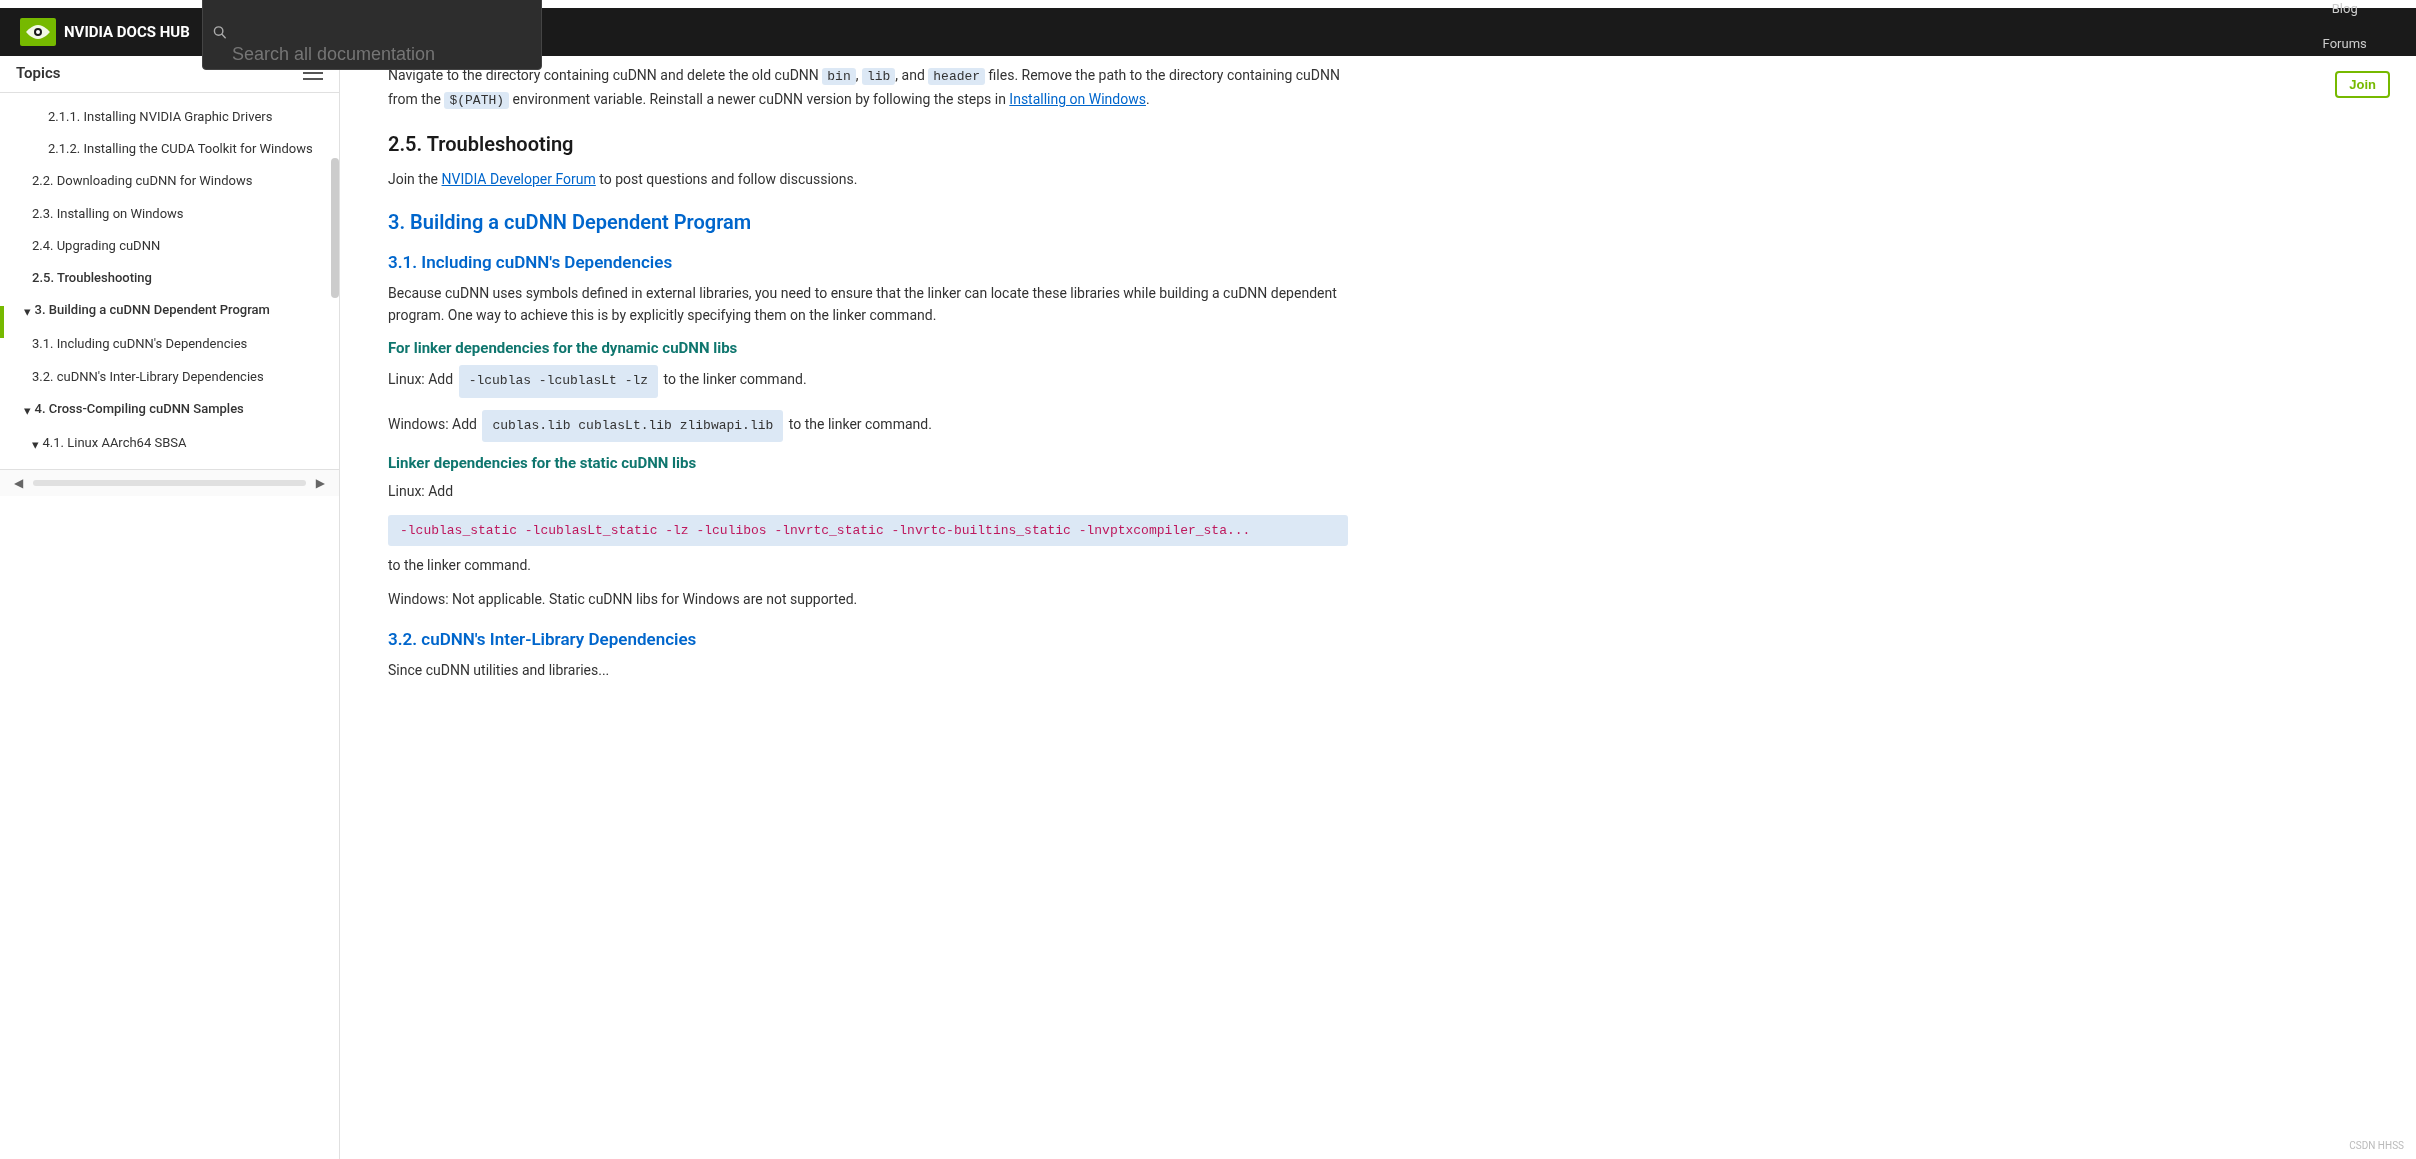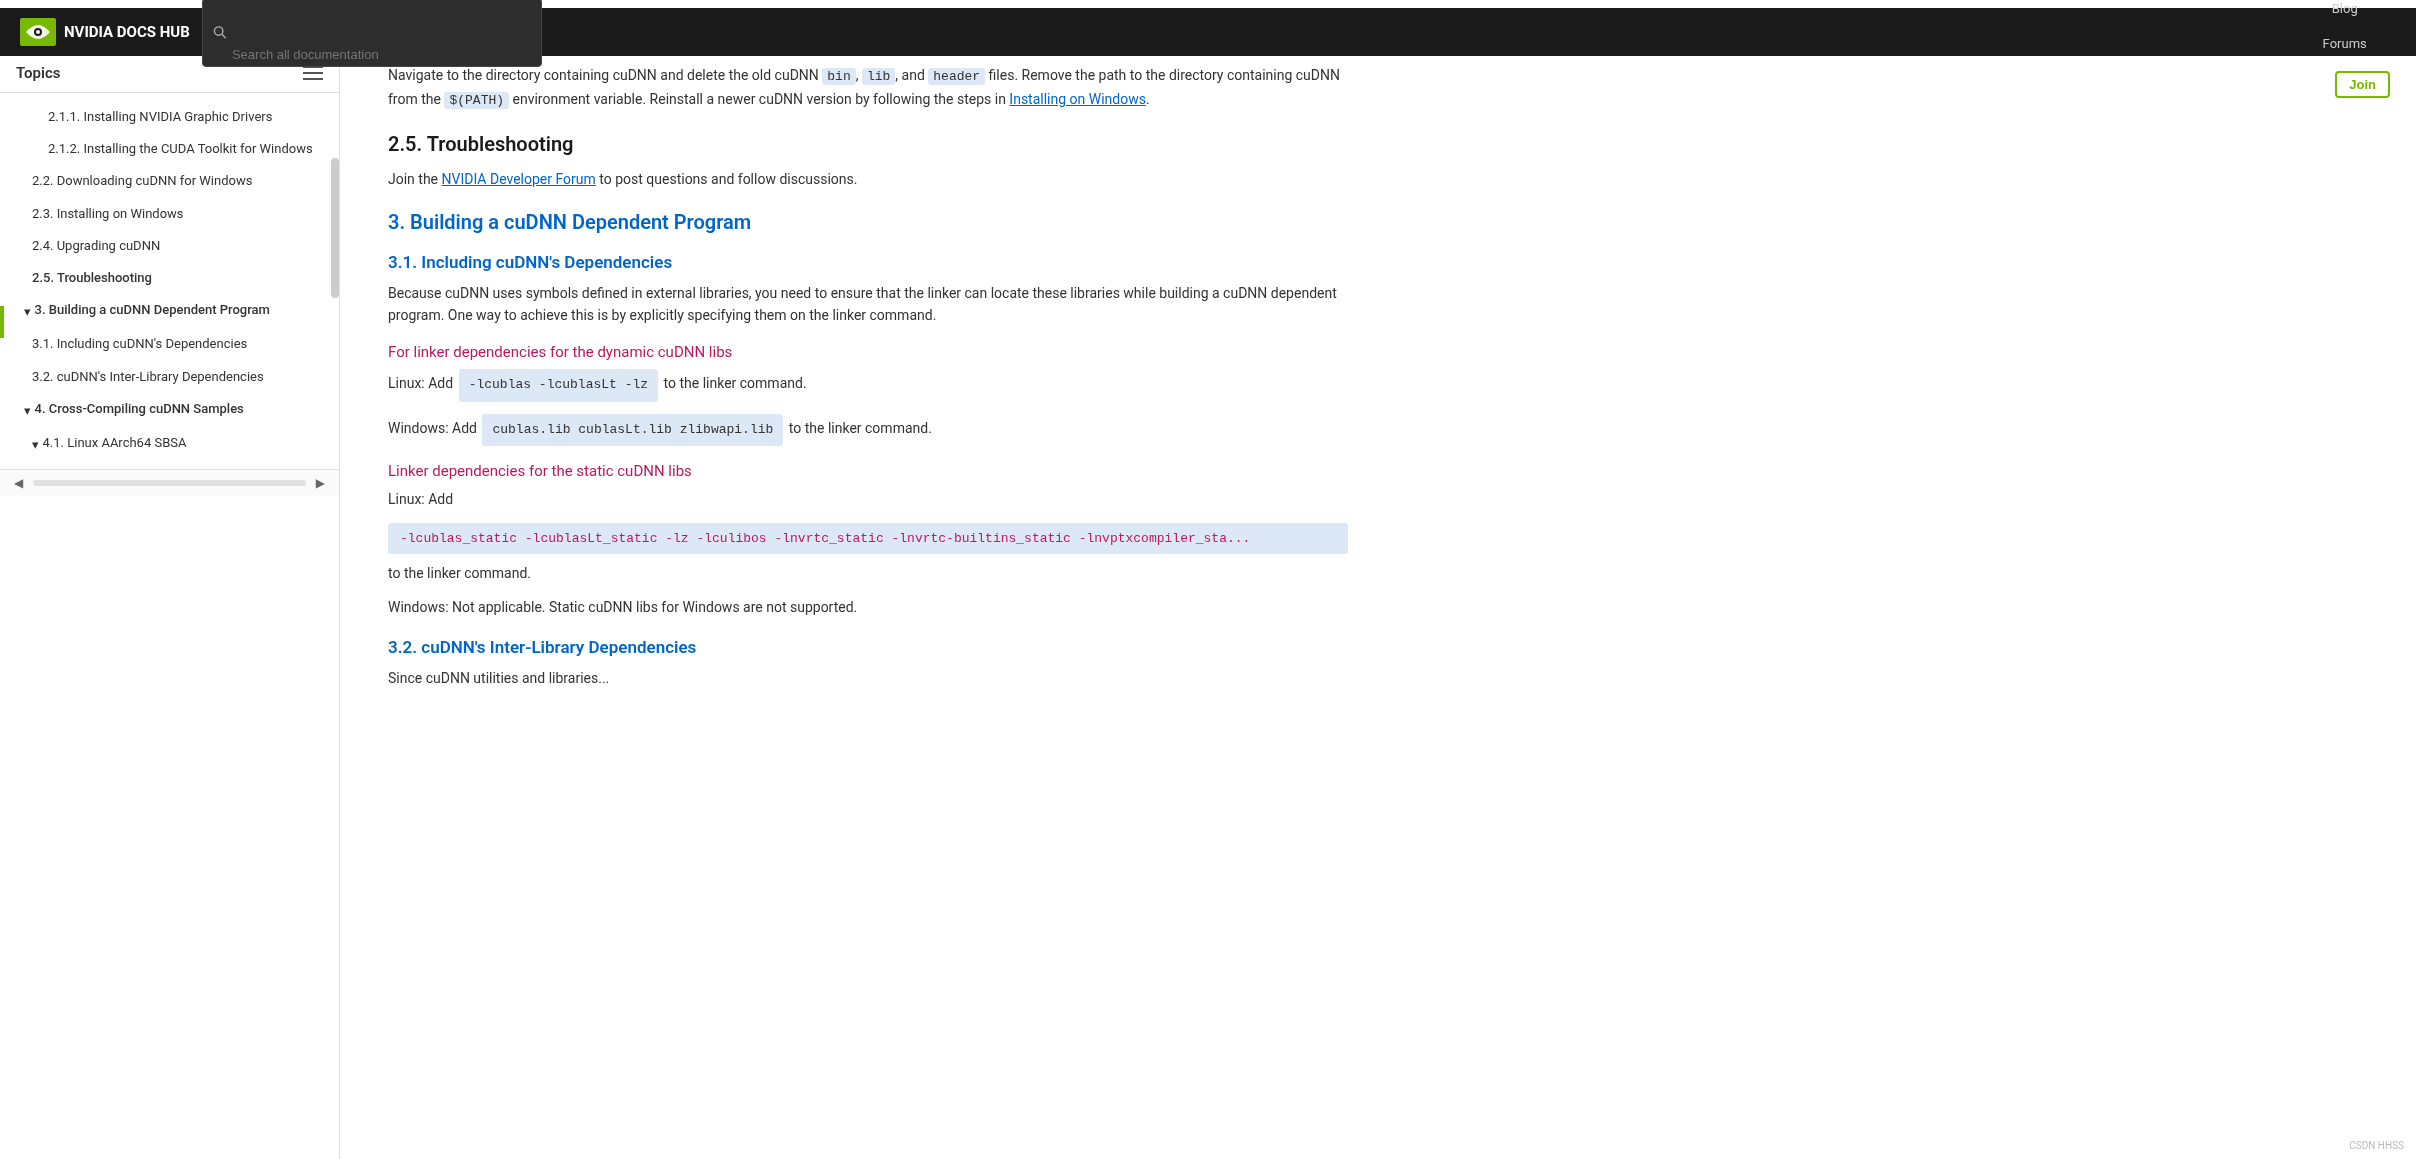--- a/index.html
+++ b/index.html
@@ -30,21 +30,21 @@
       border-radius: 2px;
     }
     .nvidia-eye svg { width: 28px; height: 18px; }
     .search-bar {
       display: flex; align-items: center;
       background: #2d2d2d; border: 1px solid #444; border-radius: 4px;
       padding: 4px 10px; gap: 6px; width: 340px;
     }
     .search-bar input {
       background: transparent; border: none; outline: none;
-      color: #ccc; font-size: 13px; width: 100%; margin-top: 44px;
+      color: #ccc; font-size: 18px; width: 100%; margin-top: 44px;
     }
     .search-icon-svg { color: #aaa; }
     .header-right { display: flex; align-items: center; gap: 20px; flex-direction: column; }
     .header-right a { color: #ccc; text-decoration: none; font-size: 13px; }
     .join-btn {
       border: 2px solid #76b900; color: #76b900;
       padding: 4px 12px; border-radius: 4px; font-size: 13px;
       background: transparent; cursor: pointer; font-weight: 600; margin-left: 36px;
     }
 
@@ -130,22 +130,22 @@
     }
     h2.section-heading a { color: #0066cc; text-decoration: none; }
 
     h3.subsection-heading {
       font-size: 17px; font-weight: 600; color: #1a1a1a;
       margin: 18px 0 10px 0;
     }
     h3.subsection-heading a { color: #0066cc; text-decoration: none; }
 
     h4.sub-subsection-heading {
-      font-size: 15px; font-weight: 400; color: #be185d;
-      margin: 16px 0 8px 0;
+      font-size: 15px; font-weight: 700; color: #0f766e;
+      margin: 8px 0 8px 0;
     }
 
     .paragraph {
       font-size: 14px; line-height: 1.6; color: #333;
       margin-bottom: 12px;
     }
 
     a.doc-link { color: #0066cc; text-decoration: underline; }
 
     .code-block {

